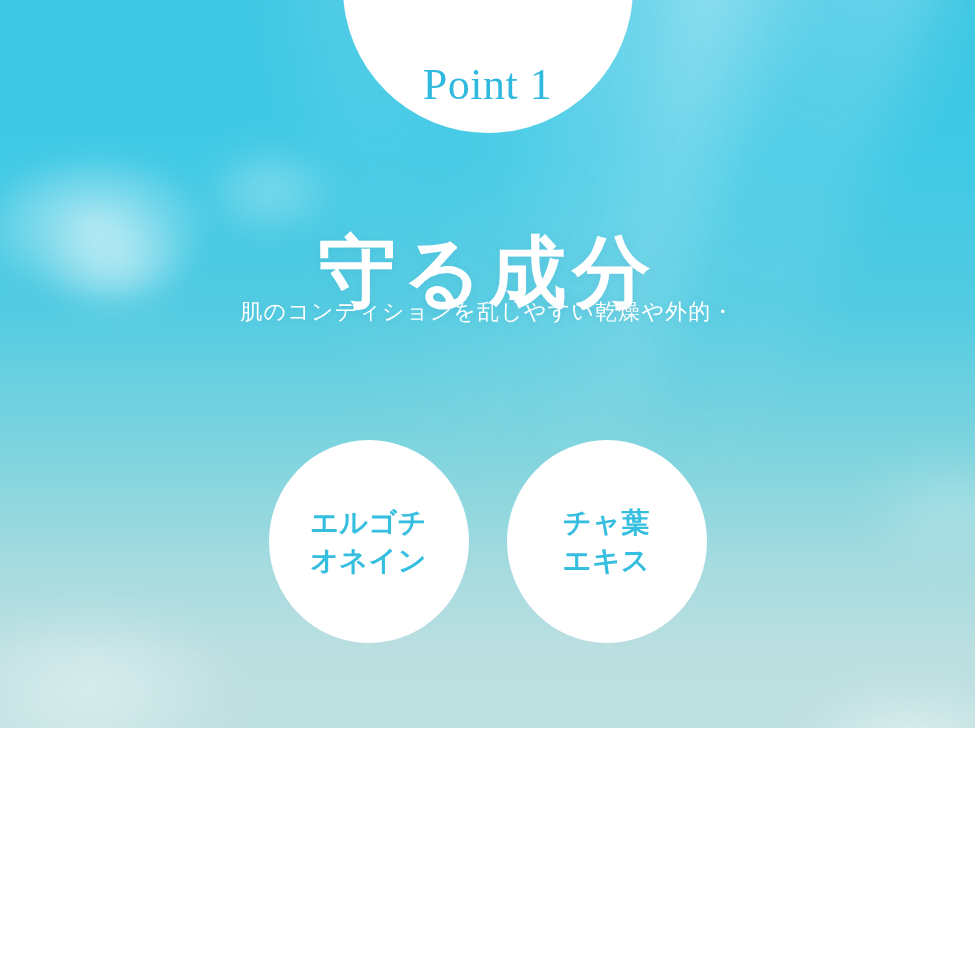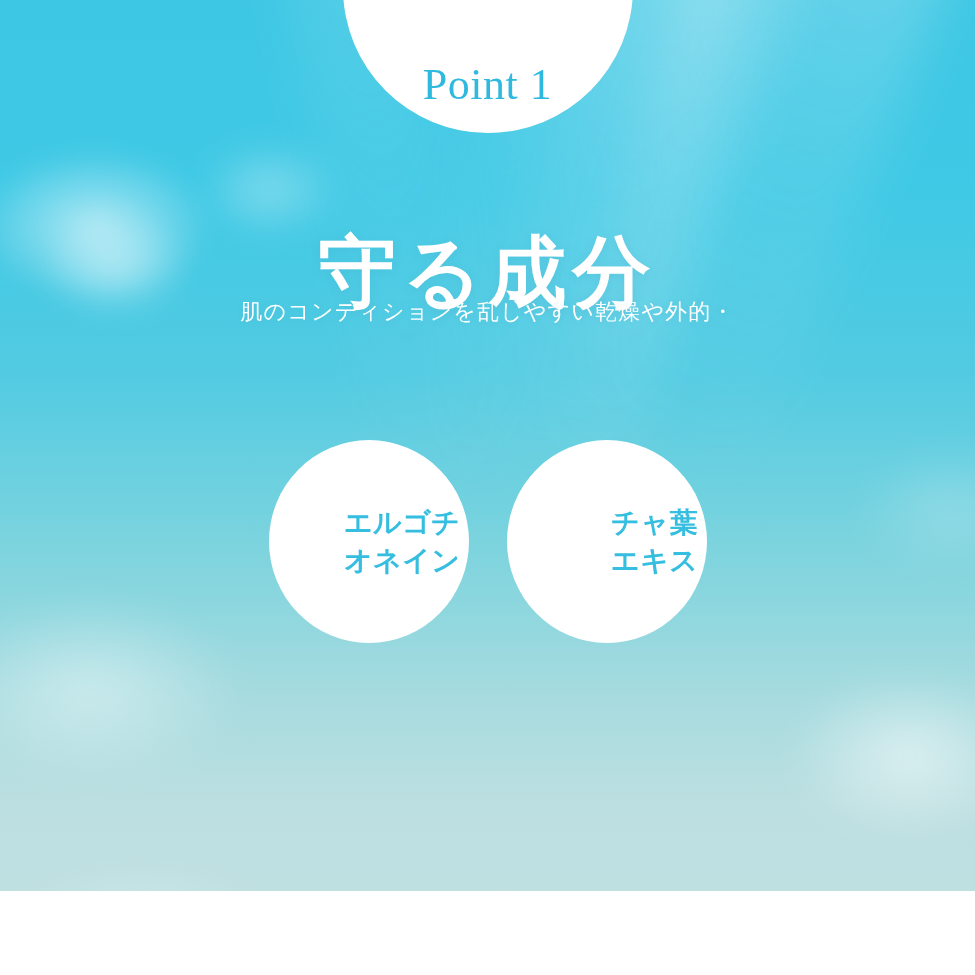--- a/index.html
+++ b/index.html
@@ -7,21 +7,21 @@
     padding: 0;
     background: #ffffff;
   }
   body {
     font-family: "Liberation Sans", "DejaVu Sans", sans-serif;
   }
 
   #poster {
     position: relative;
     width: 975px;
-    height: 891px;
+    height: 728px;
     overflow: hidden;
     background:
       linear-gradient(180deg,
         #3ec7e4 0%,
         #40c9e5 22%,
         #52cbe2 42%,
         #7ed4de 62%,
         #a6dbdf 78%,
         #bcdfe1 90%,
         #bfe0e1 100%);
@@ -134,21 +134,21 @@
   }
   .circle-row.row2 { margin-top: 28px; }
 
   .circle {
     width: 200px;
     height: 203px;
     border-radius: 50%;
     background: #ffffff;
     display: flex;
     align-items: center;
-    justify-content: flex-end;
+    justify-content: center;
     box-sizing: border-box;
     padding: 0 8px;
   }
   .circle-label {
     text-align: center;
     color: #35bedf;
     font-family: "Liberation Sans", "DejaVu Sans", sans-serif;
     font-weight: 700;
     font-size: 28px;
     line-height: 1.35;

